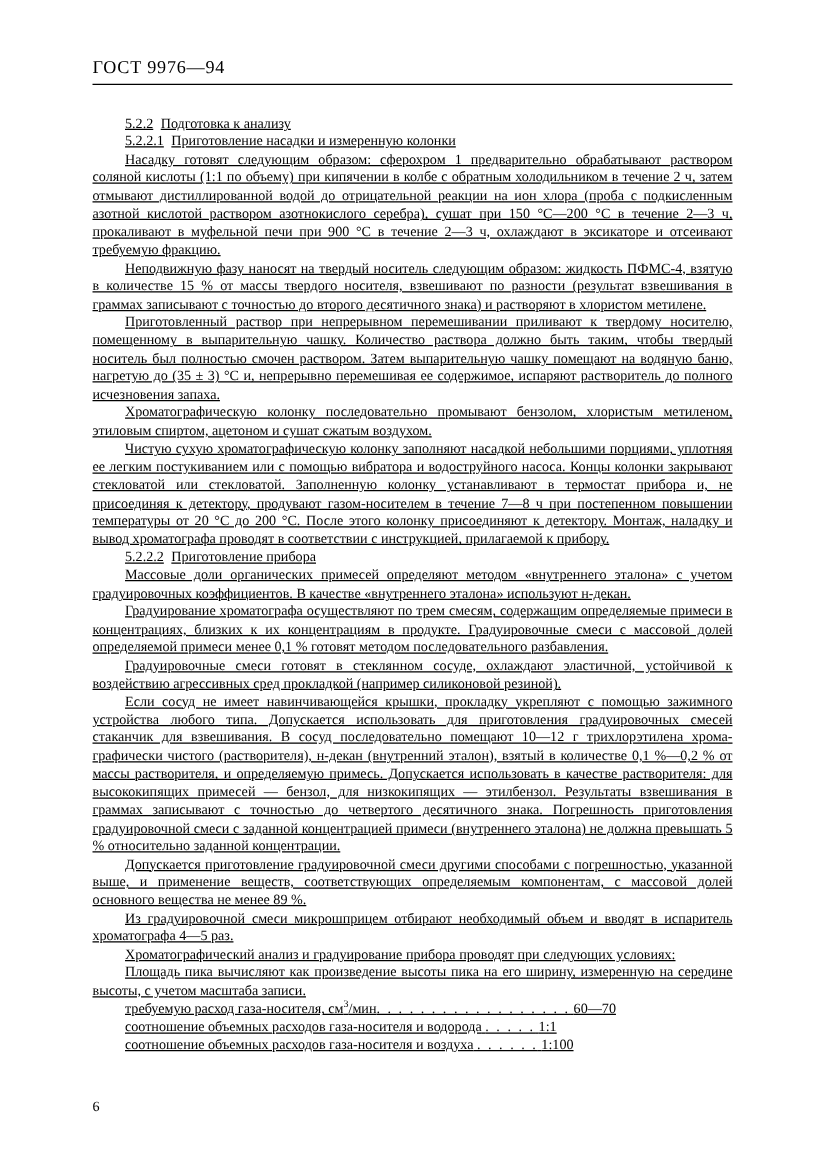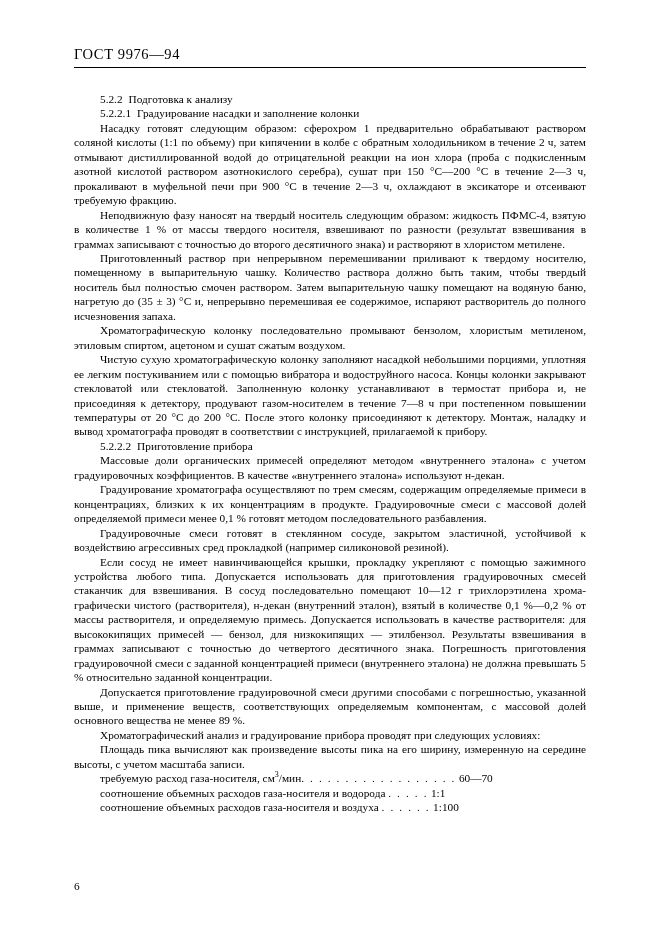--- a/index.html
+++ b/index.html
@@ -41,20 +41,21 @@
   .content {
     position: absolute;
     top: 92px;
     left: 74px;
     width: 512px;
     font-size: 11.3px;
     line-height: 14.45px;
     text-align: justify;
     text-justify: inter-word;
     hyphens: manual;
+    text-decoration: underline;
   }
   .content p {
     margin: 0;
     text-indent: 26px;
   }
   .clause {
     text-indent: 26px;
   }
   .clause .num {
     margin-right: 6px;
@@ -90,35 +91,36 @@
 
   <div class="header">
     <div class="header-title">ГОСТ 9976—94</div>
     <div class="header-rule"></div>
   </div>
 
   <div class="content">
 
     <p class="clause"><span class="num">5.2.2</span><span>Подготовка к анализу</span></p>
 
-    <p class="clause"><span class="num">5.2.2.1</span><span>Градуирование насадки и заполнение колонки</span></p>
+    <p class="clause"><span class="num">5.2.2.1</span><span>Приготовление насадки и измеренную колонки</span></p>
 
     <p>Насадку готовят следующим образом: сферохром 1 предварительно обрабатывают раствором соляной кислоты (1:1 по объему) при кипячении в колбе с обратным холодильником в течение 2 ч, затем отмывают дистиллированной водой до отрицательной реакции на ион хлора (проба с подкис­ленным азотной кислотой раствором азотнокислого серебра), сушат при 150 °С—200 °С в течение 2—3 ч, прокаливают в муфельной печи при 900 °С в течение 2—3 ч, охлаждают в эксикаторе и отсеивают требуемую фракцию.</p>
-    <p>Неподвижную фазу наносят на твердый носитель следующим образом: жидкость ПФМС-4, взятую в количестве 1 % от массы твердого носителя, взвешивают по разности (результат взвеши­вания в граммах записывают с точностью до второго десятичного знака) и растворяют в хлористом метилене.</p>
+    <p>Неподвижную фазу наносят на твердый носитель следующим образом: жидкость ПФМС-4, взятую в количестве 15 % от массы твердого носителя, взвешивают по разности (результат взвеши­вания в граммах записывают с точностью до второго десятичного знака) и растворяют в хлористом метилене.</p>
     <p>Приготовленный раствор при непрерывном перемешивании приливают к твердому носителю, помещенному в выпарительную чашку. Количество раствора должно быть таким, чтобы твердый носитель был полностью смочен раствором. Затем выпарительную чашку помещают на водяную баню, нагретую до (35 ± 3) °С и, непрерывно перемешивая ее содержимое, испаряют растворитель до полного исчезновения запаха.</p>
     <p>Хроматографическую колонку последовательно промывают бензолом, хлористым метиленом, этиловым спиртом, ацетоном и сушат сжатым воздухом.</p>
     <p>Чистую сухую хроматографическую колонку заполняют насадкой небольшими порциями, уплотняя ее легким постукиванием или с помощью вибратора и водоструйного насоса. Концы колонки закрывают стекловатой или стекловатой. Заполненную колонку устанавливают в термо­стат прибора и, не присоединяя к детектору, продувают газом-носителем в течение 7—8 ч при постепенном повышении температуры от 20 °С до 200 °С. После этого колонку присоединяют к детектору. Монтаж, наладку и вывод хроматографа проводят в соответствии с инструкцией, прила­гаемой к прибору.</p>
 
     <p class="clause"><span class="num">5.2.2.2</span><span>Приготовление прибора</span></p>
 
     <p>Массовые доли органических примесей определяют методом «внутреннего эталона» с учетом градуировочных коэффициентов. В качестве «внутреннего эталона» используют н-декан.</p>
     <p>Градуирование хроматографа осуществляют по трем смесям, содержащим определяемые при­меси в концентрациях, близких к их концентрациям в продукте. Градуировочные смеси с массовой долей определяемой примеси менее 0,1 % готовят методом последовательного разбавления.</p>
-    <p>Градуировочные смеси готовят в стеклянном сосуде, закрытом эластичной, устойчивой к воздействию агрессивных сред прокладкой (например силиконовой резиной).</p>
+    <p>Градуировочные смеси готовят в стеклянном сосуде, охлаждают эластичной, устойчивой к воздействию агрессивных сред прокладкой (например силиконовой резиной).</p>
     <p>Если сосуд не имеет навинчивающейся крышки, прокладку укрепляют с помощью зажимного устройства любого типа. Допускается использовать для приготовления градуировочных смесей стаканчик для взвешивания. В сосуд последовательно помещают 10—12 г трихлорэтилена хрома­графически чистого (растворителя), н-декан (внутренний эталон), взятый в количестве 0,1 %—0,2 % от массы растворителя, и определяемую примесь. Допускается использовать в качестве растворителя: для высококипящих примесей — бензол, для низкокипящих — этилбензол. Результаты взвешивания в граммах записывают с точностью до четвертого десятичного знака. Погрешность приготовления градуировочной смеси с заданной концентрацией примеси (внутреннего эталона) не должна превы­шать 5 % относительно заданной концентрации.</p>
     <p>Допускается приготовление градуировочной смеси другими способами с погрешностью, ука­занной выше, и применение веществ, соответствующих определяемым компонентам, с массовой долей основного вещества не менее 89 %.</p>
+    <p>Из градуировочной смеси микрошприцем отбирают необходимый объем и вводят в испаритель хроматографа 4—5 раз.</p>
     <p>Хроматографический анализ и градуирование прибора проводят при следующих условиях:</p>
     <p>Площадь пика вычисляют как произведение высоты пика на его ширину, измеренную на середине высоты, с учетом масштаба записи.</p>
 
     <div class="cond-list">
       <div class="cond-line">
         <span>требуемую расход газа-носителя, см</span><sup class="sup3">3</sup><span>/мин</span><span class="dots">. . . . . . . . . . . . . . . . . .</span> <span>60—70</span>
       </div>
       <div class="cond-line">
         <span>соотношение объемных расходов газа-носителя и водорода</span> <span class="dots">. . . . .</span> <span>1:1</span>
       </div>

